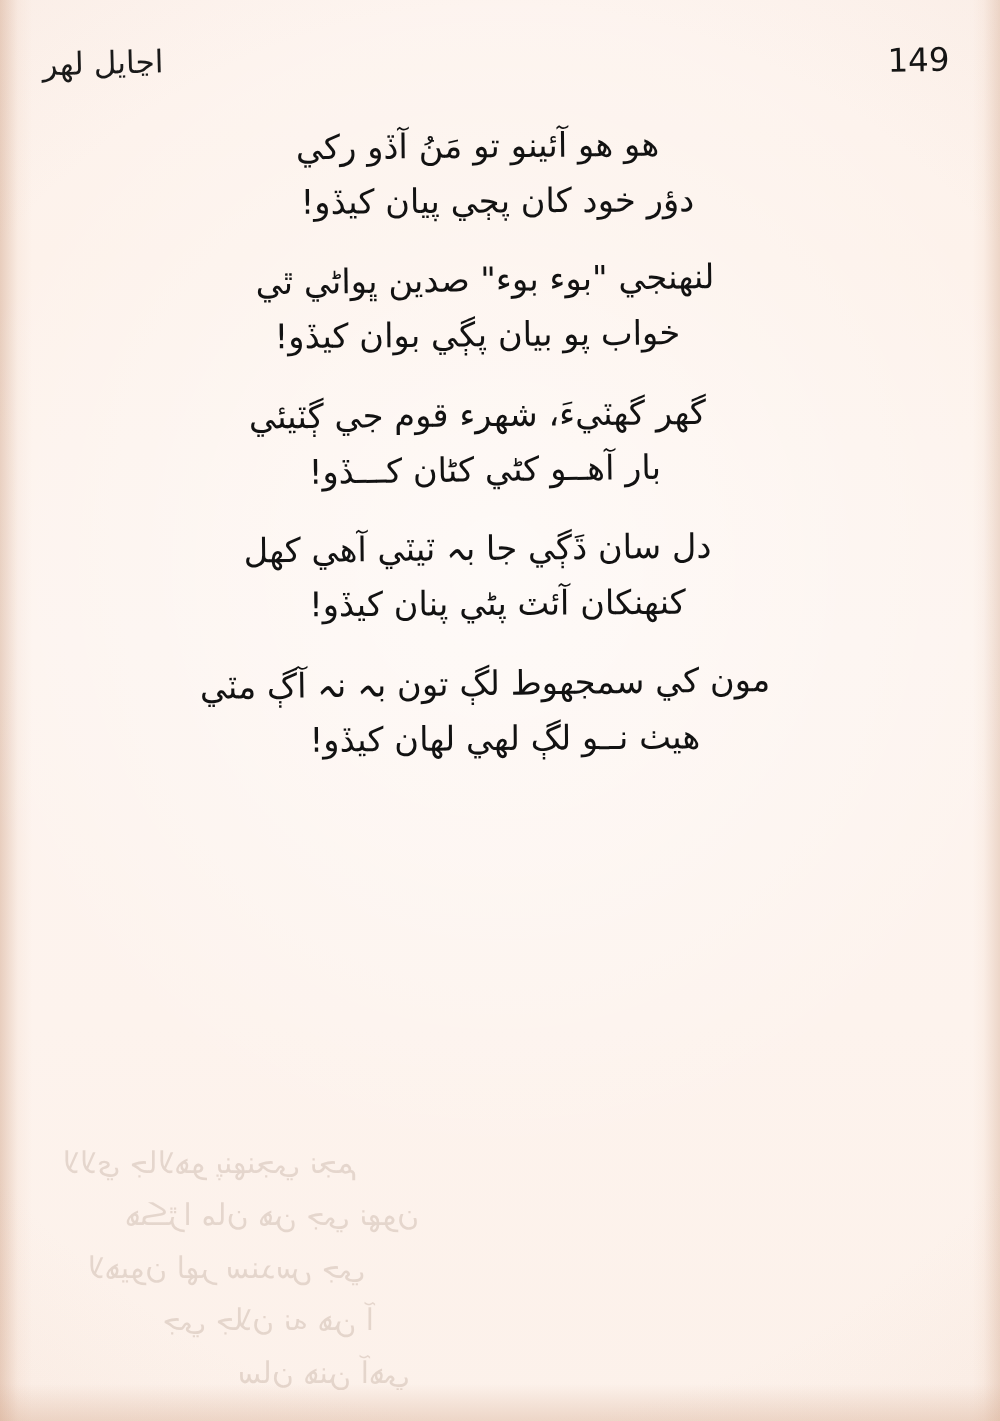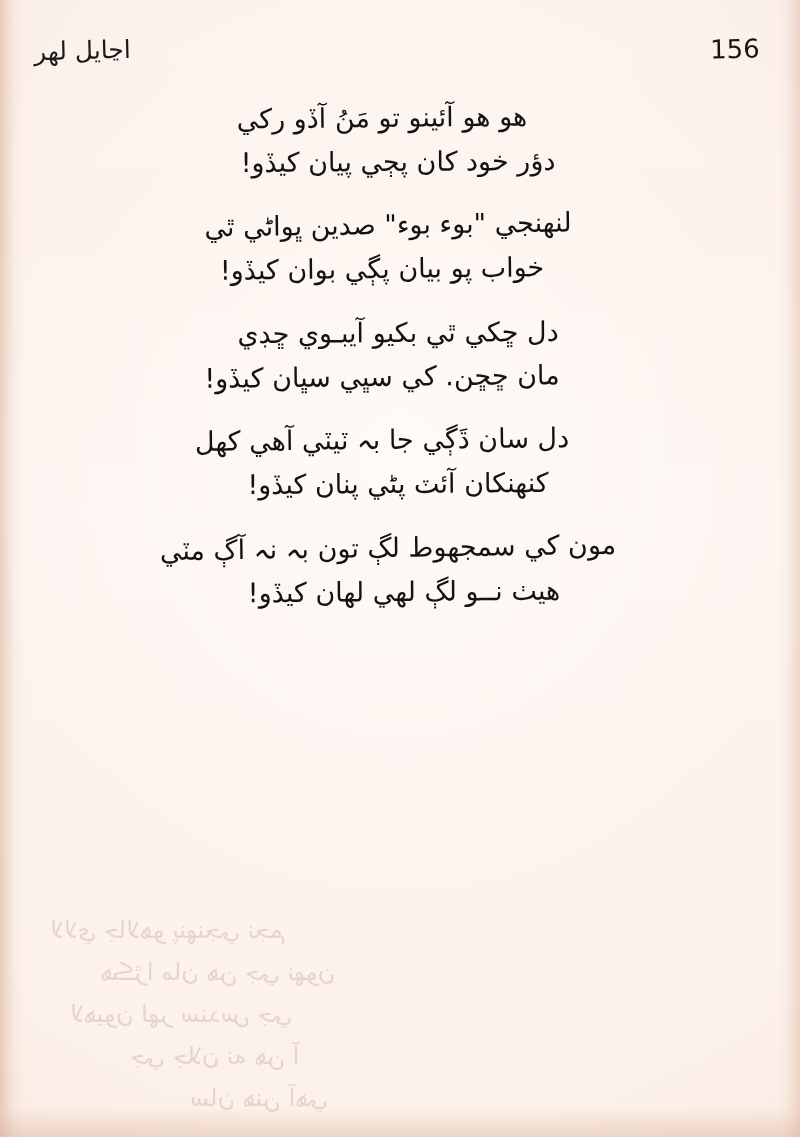--- a/index.html
+++ b/index.html
@@ -155,41 +155,41 @@
   <div class="showthrough">
     <div class="st-line i1">لالاي جالاهو پنهنجي نجم</div>
     <div class="st-line i2">هڪڙا مان هن جي نهون</div>
     <div class="st-line i3">لاهيون لهر سندس جي</div>
     <div class="st-line i4">جي جلان نه هن آ</div>
     <div class="st-line i5">سان هنن آهي</div>
   </div>
 
   <div class="header">
     <div class="book-title">اڃايل لهر</div>
-    <div class="page-number">156</div>
+    <div class="page-number">149</div>
   </div>
 
   <div class="poem">
 
     <div class="stanza first">
       <div class="verse shift-a">هو هو آئينو تو مَنُ آڏو ركي</div>
       <div class="verse shift-b">دؤر خود كان پڄي پيان كيڏو!</div>
     </div>
 
     <div class="stanza">
       <div class="verse shift-c">لنهنجي "بوء بوء" صدين ڀواڻي ٿي</div>
       <div class="verse shift-a">خواب پو بيان پڳي بوان كيڏو!</div>
     </div>
 
 
-
-    <div class="stanza">
-      <div class="verse shift-b">دل ڇكي ٿي بكيو آيبـوي ڇڊي</div>
-      <div class="verse shift-a">مان ڇڇن. كي سڀي سڀان كيڏو!</div>
-    </div>
+    <div class="stanza">
+      <div class="verse shift-a">گهر گهٽيءَ، شهرء قوم جي ڳٽيئي</div>
+      <div class="verse shift-c">بار آهــو كڻي كڻان كـــڏو!</div>
+    </div>
+
 
     <div class="stanza">
       <div class="verse shift-a bold-word-line">
         <span>دل سان ڌَڳي جا بہ ٽيٽي آهي كهل</span>
       </div>
       <div class="verse shift-b">كنهنكان آئٽ پڻي پنان كيڏو!</div>
     </div>
 
     <div class="stanza">
       <div class="verse shift-c">مون كي سمجهوط لڳ تون بہ نہ آڳ مٽي</div>

